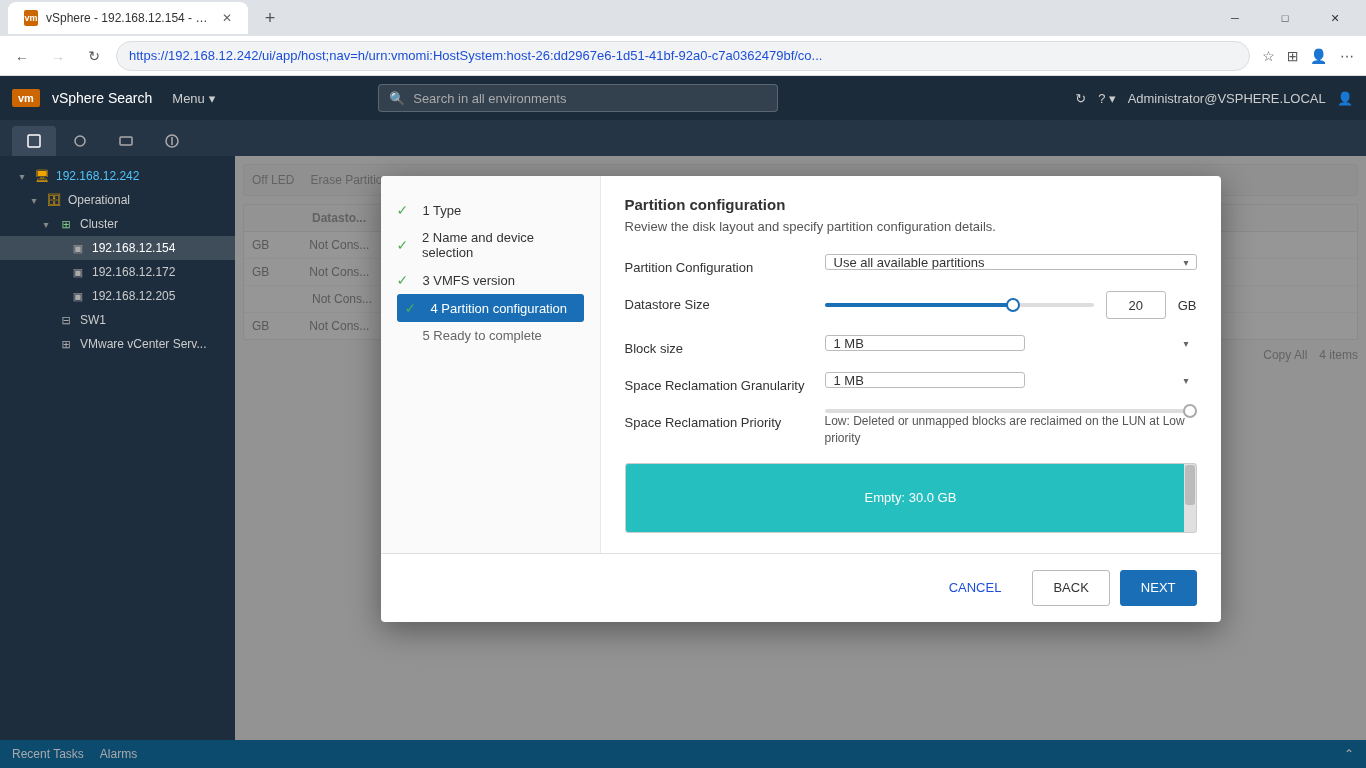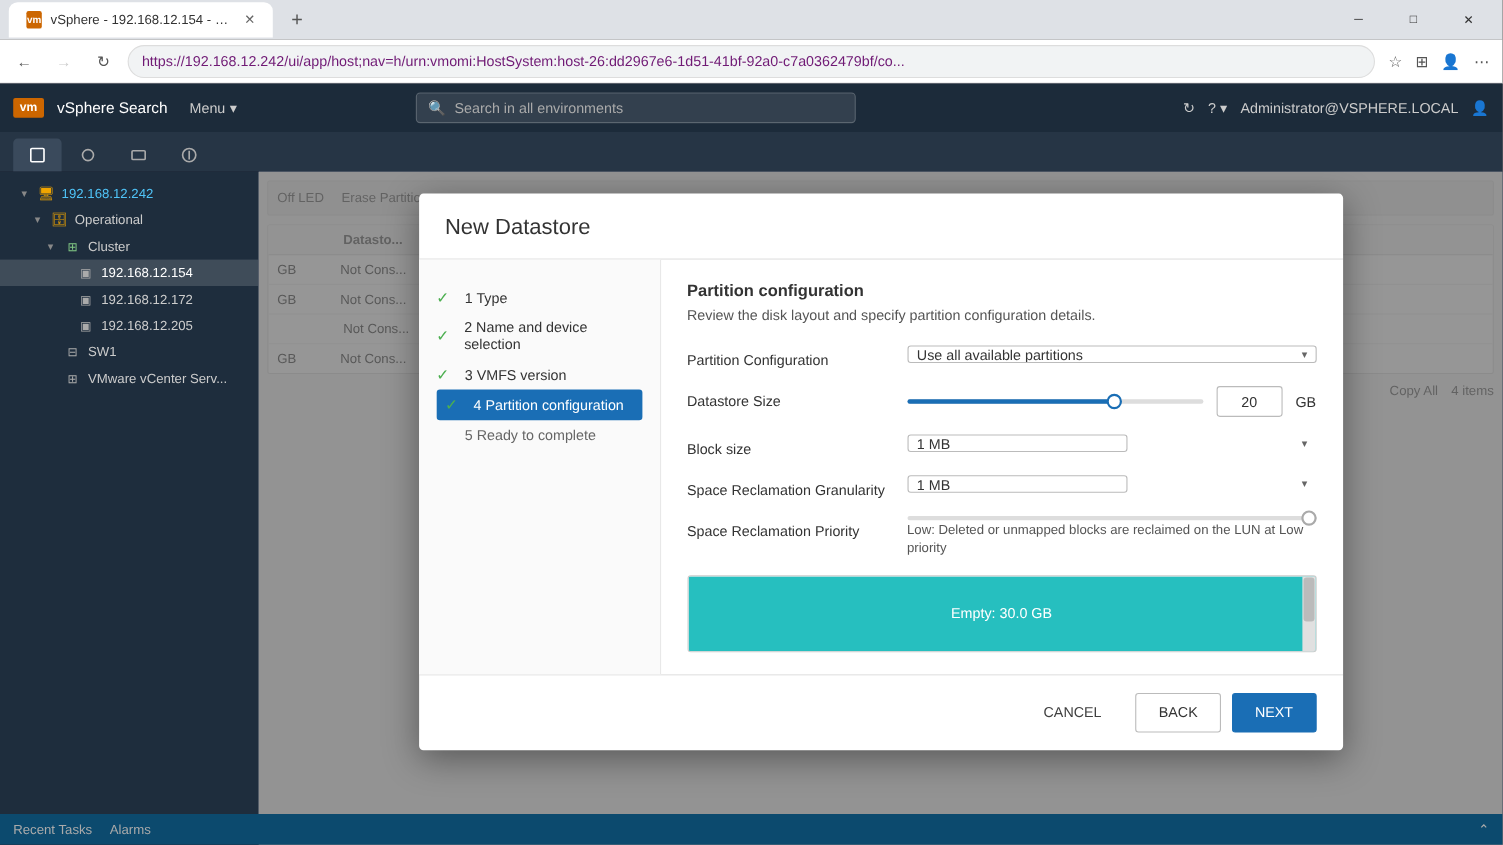--- a/index.html
+++ b/index.html
@@ -94,21 +94,21 @@
     .partition-label { color: white; font-size: 13px; font-weight: 500; }
     .partition-scrollbar { position: absolute; top: 0; right: 0; width: 12px; height: 100%; background: #e0e0e0; }
     .scrollbar-thumb { width: 10px; height: 40px; background: #bbb; border-radius: 3px; margin: 1px auto; }
 
     
     .priority-note { font-size: 12px; color: #555; line-height: 1.4; }
 
     
     .dialog-footer { padding: 16px 24px; border-top: 1px solid #e0e0e0; display: flex; justify-content: flex-end; gap: 10px; align-items: center; }
     .btn { height: 36px; padding: 0 20px; border-radius: 3px; font-size: 13px; cursor: pointer; display: flex; align-items: center; border: 1px solid transparent; }
-    .btn-cancel { background: transparent; border-color: transparent; color: #404040; font-weight: 500; }
+    .btn-cancel { background: transparent; border-color: transparent; color: #1d4ed8; font-weight: 500; }
     .btn-back { background: white; border-color: #bbb; color: #333; }
     .btn-next { background: #1a6eb5; border-color: #1a6eb5; color: white; font-weight: 500; }
 
     
     .status-bar { background: #0c4a6e; height: 28px; display: flex; align-items: center; padding: 0 12px; gap: 16px; color: #aaa; font-size: 12px; position: absolute; bottom: 0; width: 100%; }
     .status-chevron { margin-left: auto; color: #aaa; }
   </style>
 </head>
 <body>
 
@@ -124,21 +124,21 @@
     <div class="win-btn">□</div>
     <div class="win-btn close">✕</div>
   </div>
 </div>
 
 <div class="browser-toolbar">
   <div class="nav-btn">←</div>
   <div class="nav-btn" style="color:#ccc">→</div>
   <div class="nav-btn">↻</div>
   <div class="address-bar">
-    <span style="color:#701a75; font-size:13px;">https://192.168.12.242/ui/app/host;nav=h/urn:vmomi:HostSystem:host-26:dd2967e6-1d51-41bf-92a0-c7a0362479bf/co...</span>
+    <span style="color:#1d4ed8; font-size:13px;">https://192.168.12.242/ui/app/host;nav=h/urn:vmomi:HostSystem:host-26:dd2967e6-1d51-41bf-92a0-c7a0362479bf/co...</span>
   </div>
   <div class="address-icons">
     <span class="addr-icon">☆</span>
     <span class="addr-icon">⊞</span>
     <span class="addr-icon">👤</span>
     <span class="addr-icon">⋯</span>
   </div>
 </div>
 
 <div class="vsphere-app">
@@ -268,23 +268,20 @@
           </div>
           <div style="margin-top:8px;display:flex;justify-content:flex-end;gap:12px;font-size:12px;color:#555;">
             <span>Copy All</span>
             <span>4 items</span>
           </div>
         </div>
 
         <div class="modal-overlay">
           <div class="dialog">
 
-            <div class="dialog-header">
-              <h2 class="dialog-title">New Datastore</h2>
-            </div>
 
             <div class="dialog-body">
 
               <div class="wizard-steps">
 
                 <div class="wizard-step completed">
                   <span class="step-check">✓</span>
                   <span>1 <span>Type</span></span>
                 </div>
 

